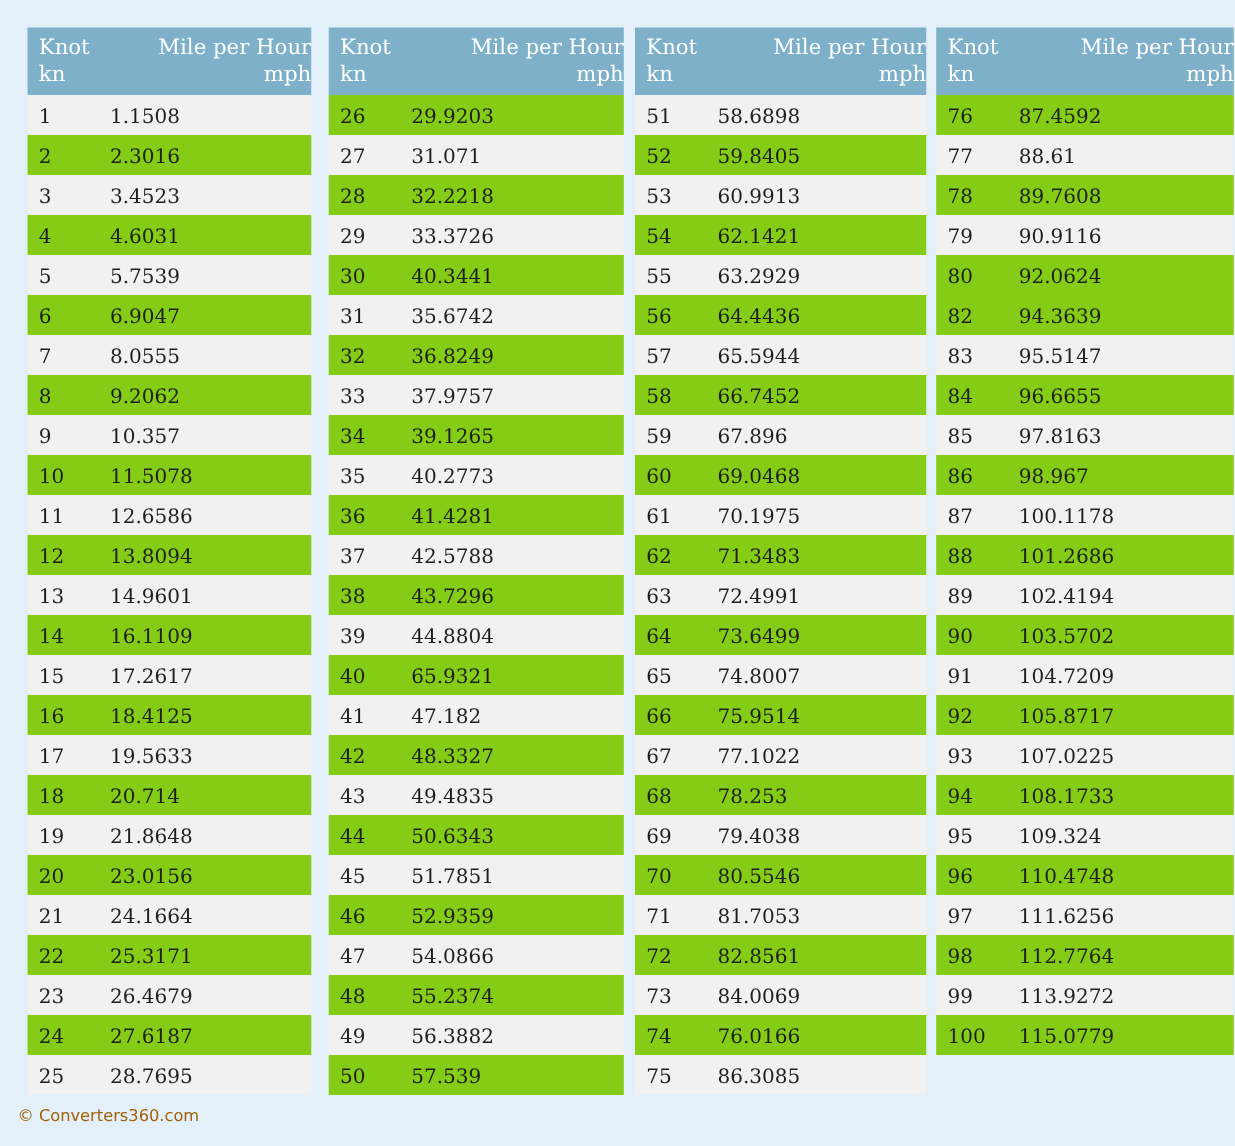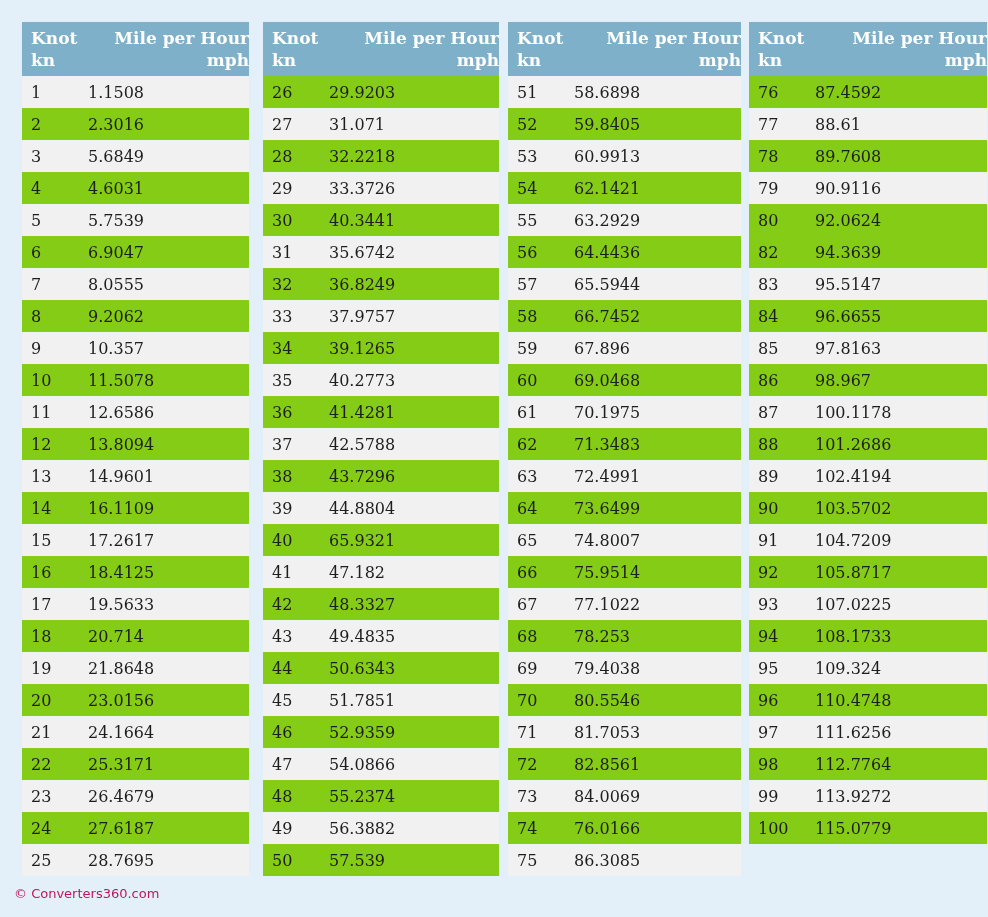--- a/index.html
+++ b/index.html
@@ -21,21 +21,21 @@
   .ctable:nth-child(2) { width: 236px; margin-right: 9px;  }
   .ctable:nth-child(3) { width: 233px; margin-right: 8px;  }
   .ctable:nth-child(4) { width: 238px; }
   .thead {
     background: #7eb1c9;
     color: #ffffff;
     height: 54px;
     display: flex;
     align-items: flex-start;
     padding: 5px 0 0 9px;
-    font-weight: bold;
+    font-weight: normal;
     font-size: 17px;
     line-height: 1.3;
   }
   .hcol1 { width: 57px; flex: 0 0 auto; }
   .hcol2 { flex: 1 1 auto; text-align: right; }
   .hcol span { display: block; }
   .row {
     height: 32px;
     display: flex;
     align-items: center;
@@ -46,21 +46,21 @@
   .row .kn  { width: 57px; flex: 0 0 auto; }
   .row .mph { flex: 1 1 auto; }
   .row-light { background: #f2f1f2; }
   .row-dark  { background: #84cc16; }
   .footer {
     position: absolute;
     left: 14px;
     top: 886px;
     font-family: "DejaVu Sans", "Liberation Sans", sans-serif;
     font-size: 13px;
-    color: #be185d;
+    color: #a16207;
   }
 </style>
 </head>
 <body>
 
 <div class="tables">
 
   <div class="ctable">
     <div class="thead">
       <div class="hcol hcol1">
@@ -76,21 +76,21 @@
         <div class="row row-light">
           <span class="kn">1</span>
           <span class="mph">1.1508</span>
         </div>
         <div class="row row-dark">
           <span class="kn">2</span>
           <span class="mph">2.3016</span>
         </div>
         <div class="row row-light">
           <span class="kn">3</span>
-          <span class="mph">5.6849</span>
+          <span class="mph">3.4523</span>
         </div>
         <div class="row row-dark">
           <span class="kn">4</span>
           <span class="mph">4.6031</span>
         </div>
         <div class="row row-light">
           <span class="kn">5</span>
           <span class="mph">5.7539</span>
         </div>
         <div class="row row-dark">

